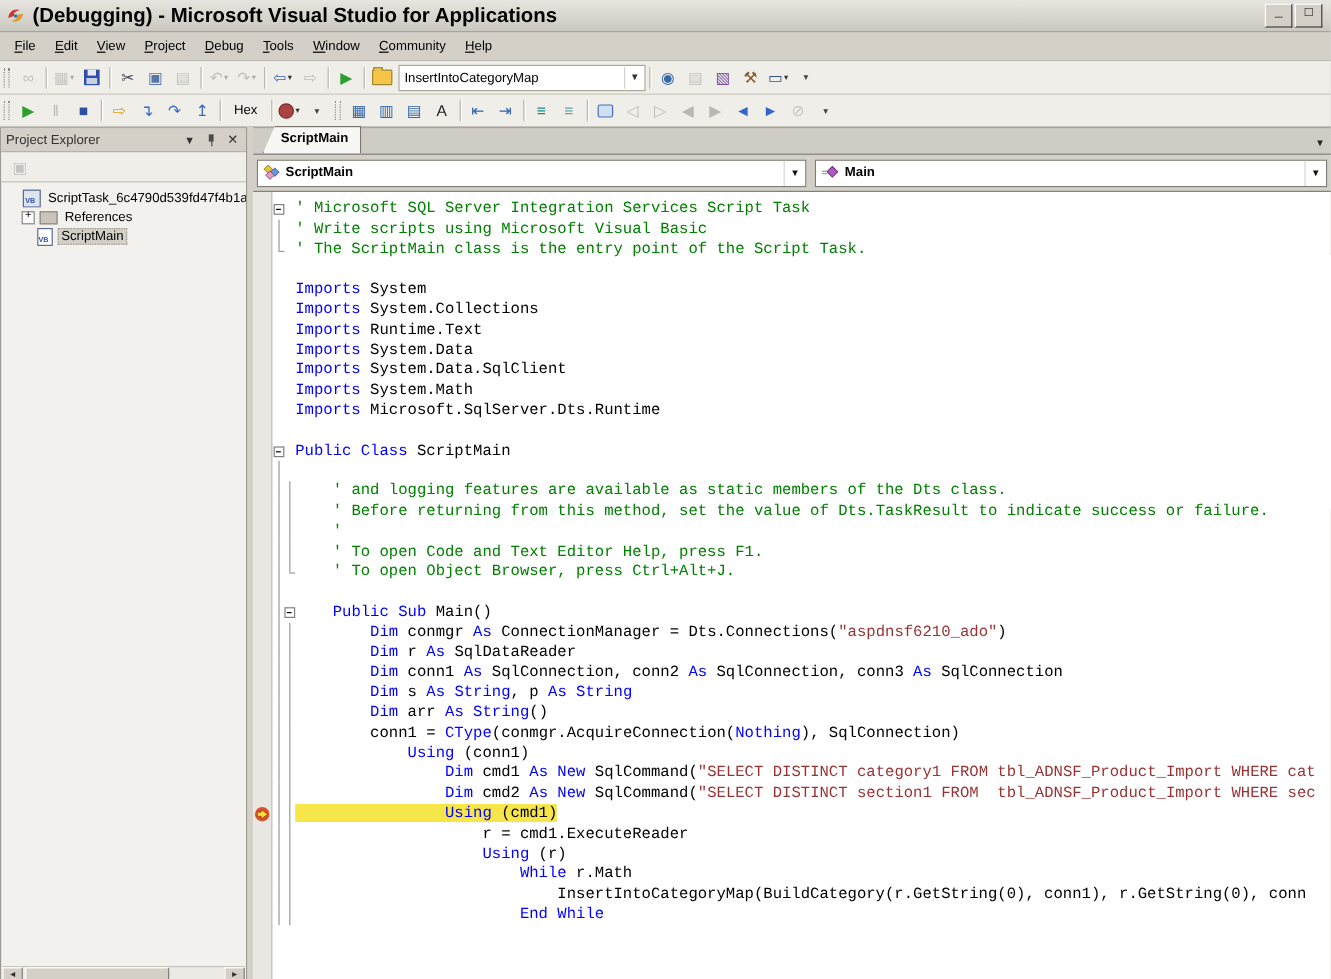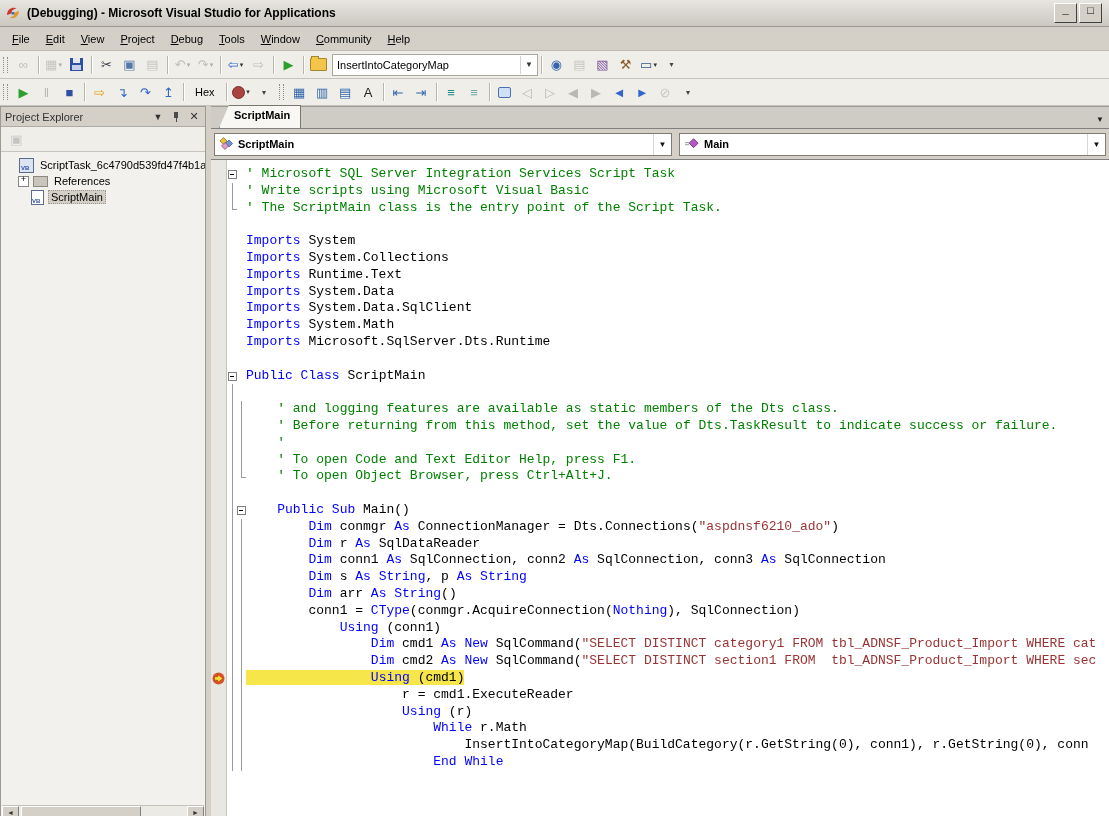--- a/index.html
+++ b/index.html
@@ -1,19 +1,19 @@
 <!DOCTYPE html>
 <html style="--keyword: #0000FF; --comment: #008000; --string: #993333; --statement_highlight: #F6E64A; --chrome: #D4D0C8; --editor_bg: #FFFFFF; --run_green: #2E9E2E; --stop_blue: #2E4FA3;"><head>
 <meta charset="utf-8">
 <style>
   html,body{margin:0;padding:0}
   body{width:1109px;height:816px;overflow:hidden;background:#D4D0C8;font-family:"Liberation Sans",sans-serif;color:#000}
   
   .titlebar{height:26px;display:flex;align-items:center;gap:6px;padding:0 5px;background:linear-gradient(#E7E5DF,#CBC8C1);border-bottom:1px solid #9D9A93}
-  .title{font-weight:bold;font-size:12px}
+  .title{font-weight:bold;font-size:17px}
   .winbtns{margin-left:auto;display:flex;gap:2px;padding-right:2px}
   .winbtn{width:21px;height:18px;background:#D4D0C8;border:1px solid;border-color:#FFFFFF #404040 #404040 #FFFFFF;font-size:11px;line-height:15px;text-align:center;font-family:"Liberation Mono",monospace}
   
   .menubar{height:23px;display:flex;align-items:center;background:#D4D0C8;font-size:11px;padding-left:4px;border-bottom:1px solid #BDBAB3}
   .menu-item{padding:3px 8px}
   .menu-item u{text-decoration:underline}
   
   .tbrow{display:flex;align-items:center;background:#EFEEE9;height:27px;border-bottom:1px solid #C6C3BC}
   .tbrow2{height:26px}
   .grip{width:3px;height:16px;border-left:1px dotted #8F8C85;border-right:1px dotted #8F8C85;margin:0 4px 0 3px}

